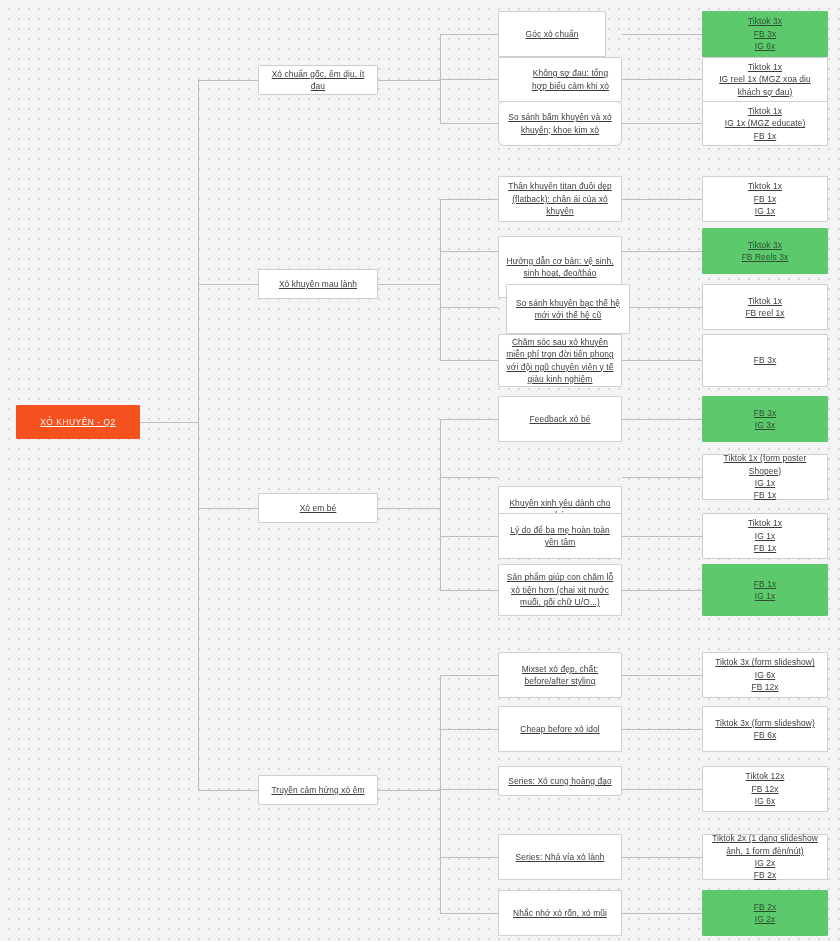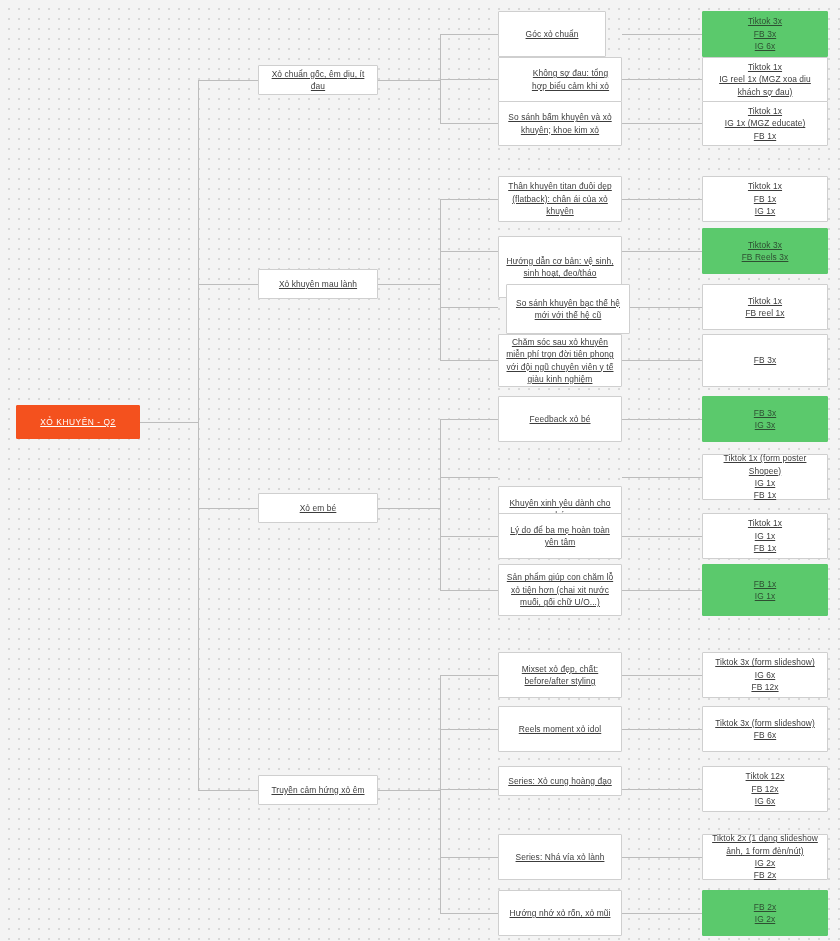--- a/index.html
+++ b/index.html
@@ -131,21 +131,21 @@
 FB 3x
 IG 6x</span>
       </div>
       <div class="node" style="left: 498px; top: 57px; width: 124px; height: 45px; padding-left: 27px;">
         <span class="txt">Không sợ đau: tổng hợp biểu cảm khi xỏ</span>
       </div>
       <div class="node" style="left: 702px; top: 57px; width: 126px; height: 45px;">
         <span class="txt">Tiktok 1x
 IG reel 1x (MGZ xoa dịu khách sợ đau)</span>
       </div>
-      <div class="node" style="left: 498px; top: 101px; width: 124px; height: 45px;">
+      <div class="node" style="left: 498px; top: 101px; width: 124px; height: 45px; border-radius: 6px;">
         <span class="txt">So sánh bấm khuyên và xỏ khuyên; khoe kim xỏ</span>
       </div>
       <div class="node" style="left: 702px; top: 101px; width: 126px; height: 45px;">
         <span class="txt">Tiktok 1x
 IG 1x (MGZ educate)
 FB 1x</span>
       </div>
       <div class="node" style="left: 258px; top: 269px; width: 120px; height: 30px;">
         <span class="txt">Xỏ khuyên mau lành</span>
       </div>
@@ -215,21 +215,21 @@
       </div>
       <div class="node" style="left: 498px; top: 652px; width: 124px; height: 46px;">
         <span class="txt">Mixset xỏ đẹp, chất: before/after styling</span>
       </div>
       <div class="node" style="left: 702px; top: 652px; width: 126px; height: 46px;">
         <span class="txt">Tiktok 3x (form slideshow)
 IG 6x
 FB 12x</span>
       </div>
       <div class="node" style="left: 498px; top: 706px; width: 124px; height: 46px;">
-        <span class="txt">Reels moment xỏ idol</span>
+        <span class="txt">Cheap before xỏ idol</span>
       </div>
       <div class="node" style="left: 702px; top: 706px; width: 126px; height: 46px;">
         <span class="txt">Tiktok 3x (form slideshow)
 FB 6x</span>
       </div>
       <div class="node" style="left: 498px; top: 766px; width: 124px; height: 30px;">
         <span class="txt">Series: Xỏ cung hoàng đạo</span>
       </div>
       <div class="node" style="left: 702px; top: 766px; width: 126px; height: 46px;">
         <span class="txt">Tiktok 12x
@@ -238,20 +238,20 @@
       </div>
       <div class="node" style="left: 498px; top: 834px; width: 124px; height: 46px;">
         <span class="txt">Series: Nhá vía xỏ lành</span>
       </div>
       <div class="node" style="left: 702px; top: 834px; width: 126px; height: 46px;">
         <span class="txt">Tiktok 2x (1 dạng slideshow ảnh, 1 form đèn/nút)
 IG 2x
 FB 2x</span>
       </div>
       <div class="node" style="left: 498px; top: 890px; width: 124px; height: 46px;">
-        <span class="txt">Hướng nhớ xỏ rốn, xỏ mũi</span>
+        <span class="txt">Nhắc nhớ xỏ rốn, xỏ mũi</span>
       </div>
       <div class="node green" style="left: 702px; top: 890px; width: 126px; height: 46px;">
         <span class="txt">FB 2x
 IG 2x</span>
       </div>
     </div>
 </div>
 
 </body></html>

